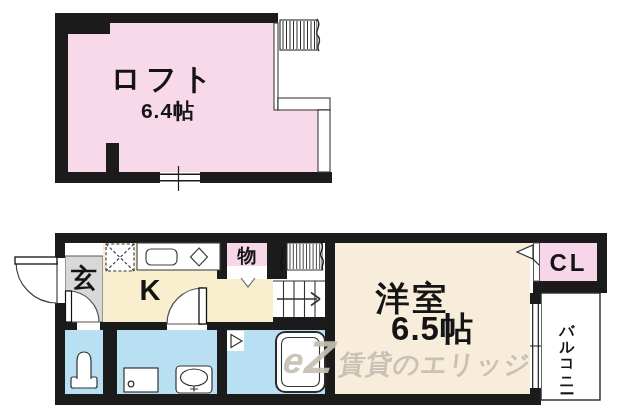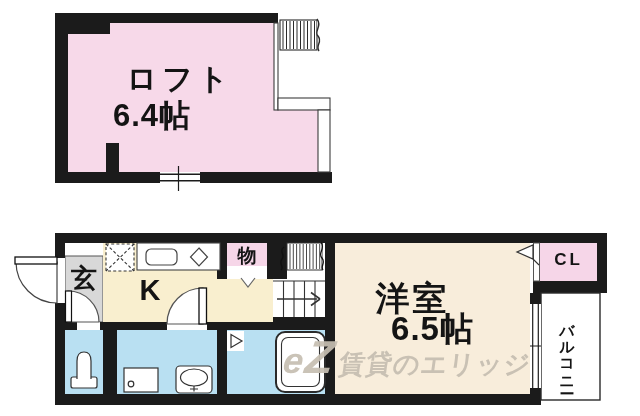--- a/index.html
+++ b/index.html
@@ -1,27 +1,27 @@
 <!DOCTYPE html>
 <html><head>
 <meta charset="utf-8">
 <style>
   html,body{margin:0;padding:0;background:#fff;}
   #stage{position:relative;width:640px;height:416px;background:#fff;overflow:hidden;
          font-family:"Liberation Sans","DejaVu Sans",sans-serif;}
   #plan-svg{position:absolute;left:0;top:0;z-index:1;}
   .lbl{position:absolute;z-index:2;font-weight:bold;color:#141414;text-align:center;line-height:1;white-space:nowrap;}
-  #loft-name{left:100px;top:64px;width:160px;font-size:30px;letter-spacing:5px;}
-  #loft-size{left:72px;top:100px;width:160px;font-size:31px;letter-spacing:1px;}
+  #loft-name{left:84px;top:64px;width:160px;font-size:30px;letter-spacing:5px;}
+  #loft-size{left:88px;top:100px;width:160px;font-size:21px;letter-spacing:1px;}
   #genkan-lbl{left:64px;top:265px;width:40px;font-size:26px;}
   #k-lbl{left:126px;top:276px;width:48px;font-size:29px;}
   #mono-lbl{left:227px;top:246px;width:40px;font-size:19px;}
   #room-name{left:335px;top:281px;width:155px;font-size:34px;letter-spacing:3px;}
   #room-size{left:335px;top:312px;width:195px;font-size:33px;letter-spacing:1px;}
-  #cl-lbl{left:540px;top:251px;width:57px;font-size:17px;letter-spacing:3px;}
+  #cl-lbl{left:540px;top:251px;width:57px;font-size:24px;letter-spacing:3px;}
   #balcony-lbl{left:560px;top:299px;height:102px;writing-mode:vertical-rl;text-orientation:mixed;
                font-size:15px;font-weight:bold;letter-spacing:1px;}
   #watermark{position:absolute;z-index:3;left:284px;top:330px;display:flex;align-items:baseline;
              color:#c6beb1;opacity:.92;transform:skewX(-8deg);pointer-events:none;}
   #watermark .wm-e{font-size:36px;font-style:italic;font-weight:bold;}
   #watermark .wm-z{font-size:46px;font-style:italic;font-weight:bold;margin-left:2px;}
   #watermark .wm-text{font-size:26px;font-weight:bold;margin-left:6px;letter-spacing:1px;}
 </style>
 </head>
 <body>

